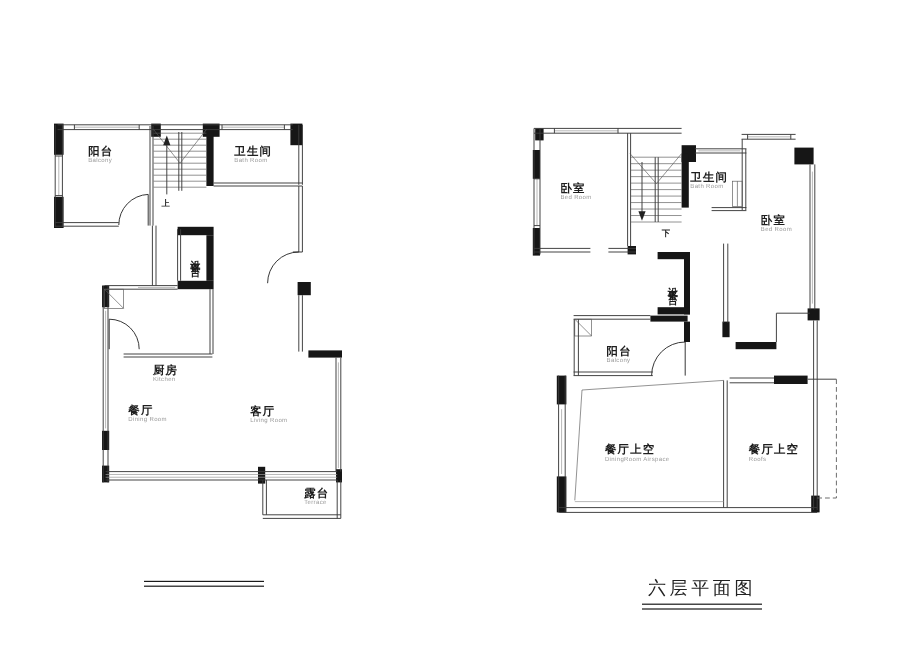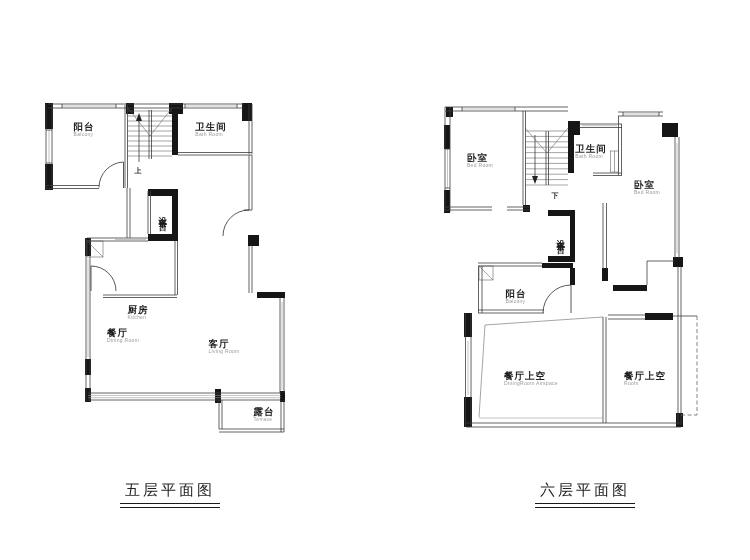--- a/index.html
+++ b/index.html
@@ -150,21 +150,21 @@
   </div>
   <div class="lbl" style="left:176px;top:37px;">
     <div class="zh">卫生间</div>
     <div class="en">Bath Room</div>
   </div>
   <div class="vlabel" style="left:128px;top:121px;">设备平台</div>
   <div class="lbl" style="left:103px;top:175px;margin-top:45px;">
     <div class="zh">厨房</div>
     <div class="en">Kitchen</div>
   </div>
-  <div class="lbl" style="left:88px;top:243px;">
+  <div class="lbl" style="left:88px;top:253px;">
     <div class="zh">餐厅</div>
     <div class="en">Dining Room</div>
   </div>
   <div class="lbl" style="left:189px;top:254px;">
     <div class="zh">客厅</div>
     <div class="en">Living Room</div>
   </div>
   <div class="lbl" style="left:229px;top:322px;">
     <div class="zh">露台</div>
     <div class="en">Terrace</div>
@@ -316,19 +316,18 @@
     <div class="en">DiningRoom Airspace</div>
   </div>
   <div class="lbl" style="left:210px;top:283px;">
     <div class="zh">餐厅上空</div>
     <div class="en">Roofs</div>
   </div>
   <div class="lbl stair-mark" style="left:120px;top:100px;">下</div>
 </div>
 
 <div class="caption" style="left:120px;top:481px;">
-  <div class="cap-text">五层平面图</div>
   <div class="cap-line"></div>
 </div>
 <div class="caption" style="left:535px;top:481px;font-family:Liberation Serif, serif;">
   <div class="cap-text">六层平面图</div>
   <div class="cap-line"></div>
 </div>
 
 </body></html>

